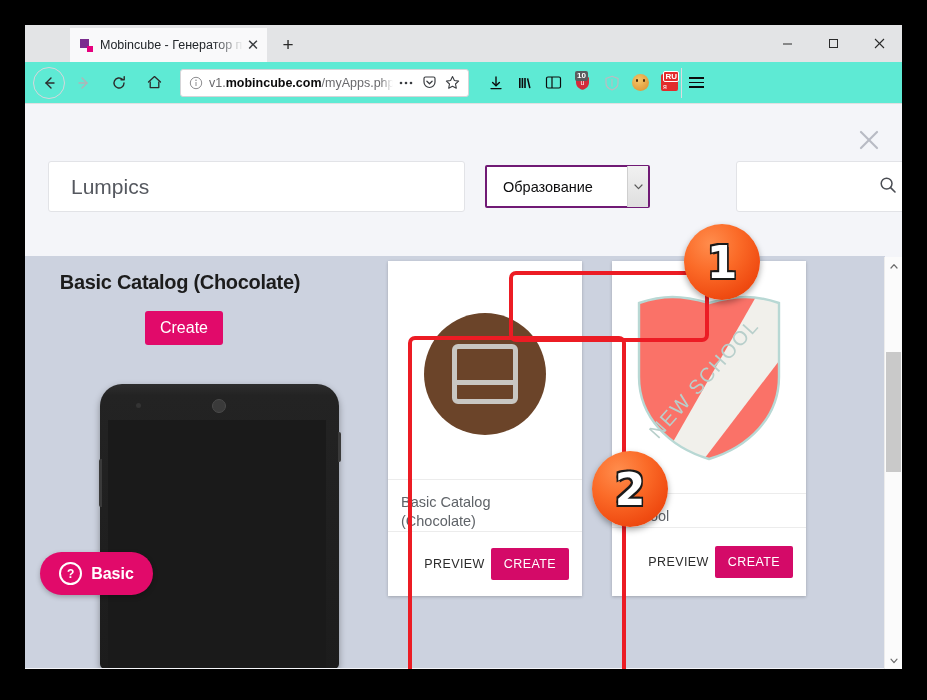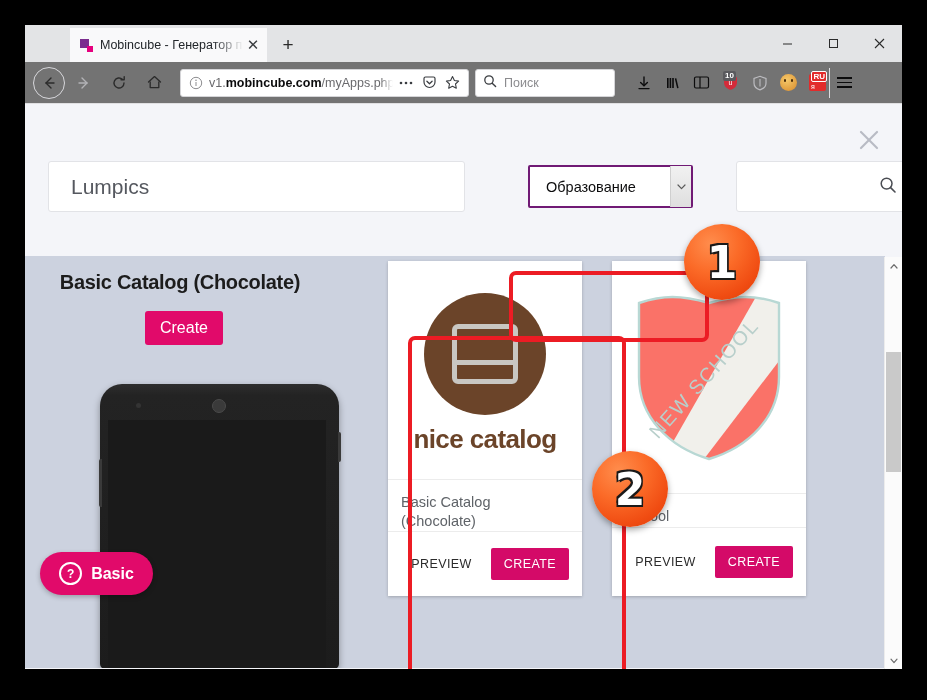--- a/index.html
+++ b/index.html
@@ -24,21 +24,21 @@
   .newtab{position:absolute;left:250px;top:8px;width:26px;height:24px;font-size:19px;color:#2b2b2b;
           text-align:center;line-height:24px;cursor:pointer;font-weight:300;}
 
   
   .wctrls{position:absolute;right:0;top:0;height:37px;display:flex;align-items:center;}
   .wctrl{width:46px;height:37px;display:flex;align-items:center;justify-content:center;
          font-size:13px;color:#2b2b2b;cursor:pointer;}
   .wctrl svg{display:block;}
 
   
-  .navbar{position:absolute;left:0;top:37px;width:877px;height:41px;background:#737373;
+  .navbar{position:absolute;left:0;top:37px;width:877px;height:41px;background:#5eead4;
           display:flex;align-items:center;border-bottom:1px solid #e0e0e2;}
   .navbtn{width:32px;height:32px;margin-left:3px;border-radius:4px;display:flex;align-items:center;
           justify-content:center;cursor:pointer;color:#0c0c0d;flex:0 0 auto;}
   .navbtn.first{margin-left:8px;border:1px solid #d7d7db;border-radius:50%;width:30px;height:30px;}
   .navbtn.dim{color:#a9a9ad;}
 
   .urlbar{flex:1;height:28px;margin:0 6px 0 10px;background:#fff;border:1px solid #d5d5d8;border-radius:3px;
           display:flex;align-items:center;padding:0 6px 0 7px;box-sizing:border-box;max-width:289px;cursor:text;}
   .url-info{flex:0 0 16px;color:#8d8d90;display:flex;align-items:center;justify-content:center;}
   .url-text{flex:1;font-size:12.5px;color:#6a6a6d;white-space:nowrap;overflow:hidden;margin-left:5px;
@@ -69,21 +69,21 @@
              gap:3px;cursor:pointer;border-left:1px solid #dcdcdf;margin-left:3px;}
   .hamburger i{display:block;width:15px;height:1.5px;background:#0c0c0d;}
 
   
   .page{position:absolute;left:0;top:79px;width:877px;height:565px;background:#f4f5f9;overflow:hidden;}
 
   
   .modal-head{position:absolute;left:0;top:0;width:877px;height:153px;background:#f4f5f9;}
   .modal-x{position:absolute;right:18px;top:21px;width:30px;height:30px;cursor:pointer;color:#b8bbc4;}
 
-  .searchrow{position:absolute;left:23px;top:57px;width:838px;height:51px;display:flex;align-items:center;gap:43px;}
+  .searchrow{position:absolute;left:23px;top:57px;width:838px;height:51px;display:flex;align-items:center;}
   .app-name{width:417px;height:51px;background:#fff;border:1px solid #e2e3e7;border-radius:3px;
             display:flex;align-items:center;padding-left:22px;box-sizing:border-box;font-size:21px;
             color:#55585f;font-weight:300;cursor:text;}
   .cat-wrap{position:relative;margin-left:20px;}
   .cat-select{width:165px;height:43px;background:#fff;border:2px solid #701a75;border-radius:2px;
               display:flex;align-items:center;box-sizing:border-box;cursor:pointer;position:relative;}
   .cat-label{font-size:14.5px;color:#0c0c0d;padding-left:16px;flex:1;}
   .cat-arrow{width:20px;height:41px;background:linear-gradient(to bottom,#f1f1f1,#dfdfdf);
              border-left:1px solid #cfcfcf;display:flex;align-items:center;justify-content:center;
              color:#5a5a5a;font-size:9px;}
@@ -120,21 +120,21 @@
 
   
   .card{position:absolute;top:5px;width:194px;height:335px;background:#fff;
         box-shadow:0 1px 3px rgba(0,0,0,.22);display:flex;flex-direction:column;}
   .card.c1{left:363px;}
   .card.c2{left:587px;}
   .card-thumb{height:232px;display:flex;align-items:center;justify-content:center;overflow:hidden;position:relative;}
   .card-name{flex:1;padding:13px 13px 0 13px;font-size:14.5px;color:#5f6368;line-height:19px;
              border-top:1px solid #ececec;font-weight:300;}
   .card-actions{height:68px;border-top:1px solid #ececec;display:flex;align-items:center;
-                justify-content:flex-end;padding-right:13px;gap:13px;}
+                justify-content:flex-end;padding-right:13px;}
   .btn-preview{font-size:12.5px;color:#2b2b2b;letter-spacing:.4px;font-weight:400;cursor:pointer;background:none;
                border:none;font-family:inherit;}
   .btn-create{background:#d40a68;color:#fff;border:none;font-size:12.5px;letter-spacing:.4px;
               padding:9px 13px;border-radius:2px;cursor:pointer;font-family:inherit;}
 
   
   .nc{display:flex;flex-direction:column;align-items:center;padding-top:8px;}
   .nc-circle{width:122px;height:122px;border-radius:50%;background:#6b4429;display:flex;
              align-items:center;justify-content:center;}
   .nc-book{width:56px;height:50px;border:5px solid #c9c7c2;border-radius:6px;position:relative;}
@@ -251,29 +251,20 @@
               <path d="M4.9 6.2 L7.5 8.7 L10.1 6.2" fill="none" stroke="#3a3d41" stroke-width="1.3" stroke-linecap="round" stroke-linejoin="round"></path>
             </svg>
       </span>
       <span class="url-act">
         <svg width="15" height="15" viewBox="0 0 15 15">
               <path d="M7.5 1.6 L9.4 5.5 L13.6 6.1 L10.5 9 L11.3 13.2 L7.5 11.2 L3.7 13.2 L4.5 9 L1.4 6.1 L5.6 5.5 Z" fill="none" stroke="#3a3d41" stroke-width="1.1" stroke-linejoin="round"></path>
             </svg>
       </span>
     </div>
 
-    <div class="searchbar">
-      <span>
-        <svg width="14" height="14" viewBox="0 0 14 14">
-              <circle cx="6" cy="6" r="4.2" fill="none" stroke="#3a3d41" stroke-width="1.3"></circle>
-              <line x1="9.2" y1="9.2" x2="12.6" y2="12.6" stroke="#3a3d41" stroke-width="1.4" stroke-linecap="round"></line>
-            </svg>
-      </span>
-      <span class="sl">Поиск</span>
-    </div>
 
     <div class="tbicons">
       <div class="tbicon">
         <svg width="16" height="16" viewBox="0 0 16 16">
               <line x1="8" y1="2" x2="8" y2="10.5" stroke="#0c0c0d" stroke-width="1.4" stroke-linecap="round"></line>
               <path d="M4.6 7.4 L8 10.8 L11.4 7.4" fill="none" stroke="#0c0c0d" stroke-width="1.4" stroke-linecap="round" stroke-linejoin="round"></path>
               <line x1="3" y1="13.6" x2="13" y2="13.6" stroke="#0c0c0d" stroke-width="1.4" stroke-linecap="round"></line>
             </svg>
       </div>
       <div class="tbicon">
@@ -366,21 +357,20 @@
           <div class="scr"></div>
         </div>
       </div>
 
       <div class="card c1">
         <div class="card-thumb">
           <div class="nc">
             <div class="nc-circle">
               <div class="nc-book"></div>
             </div>
-            <div class="nc-text">nice catalog</div>
           </div>
         </div>
         <div class="card-name">Basic Catalog (Chocolate)</div>
         <div class="card-actions">
           <button class="btn-preview">PREVIEW</button>
           <button class="btn-create">CREATE</button>
         </div>
       </div>
 
       <div class="card c2">

